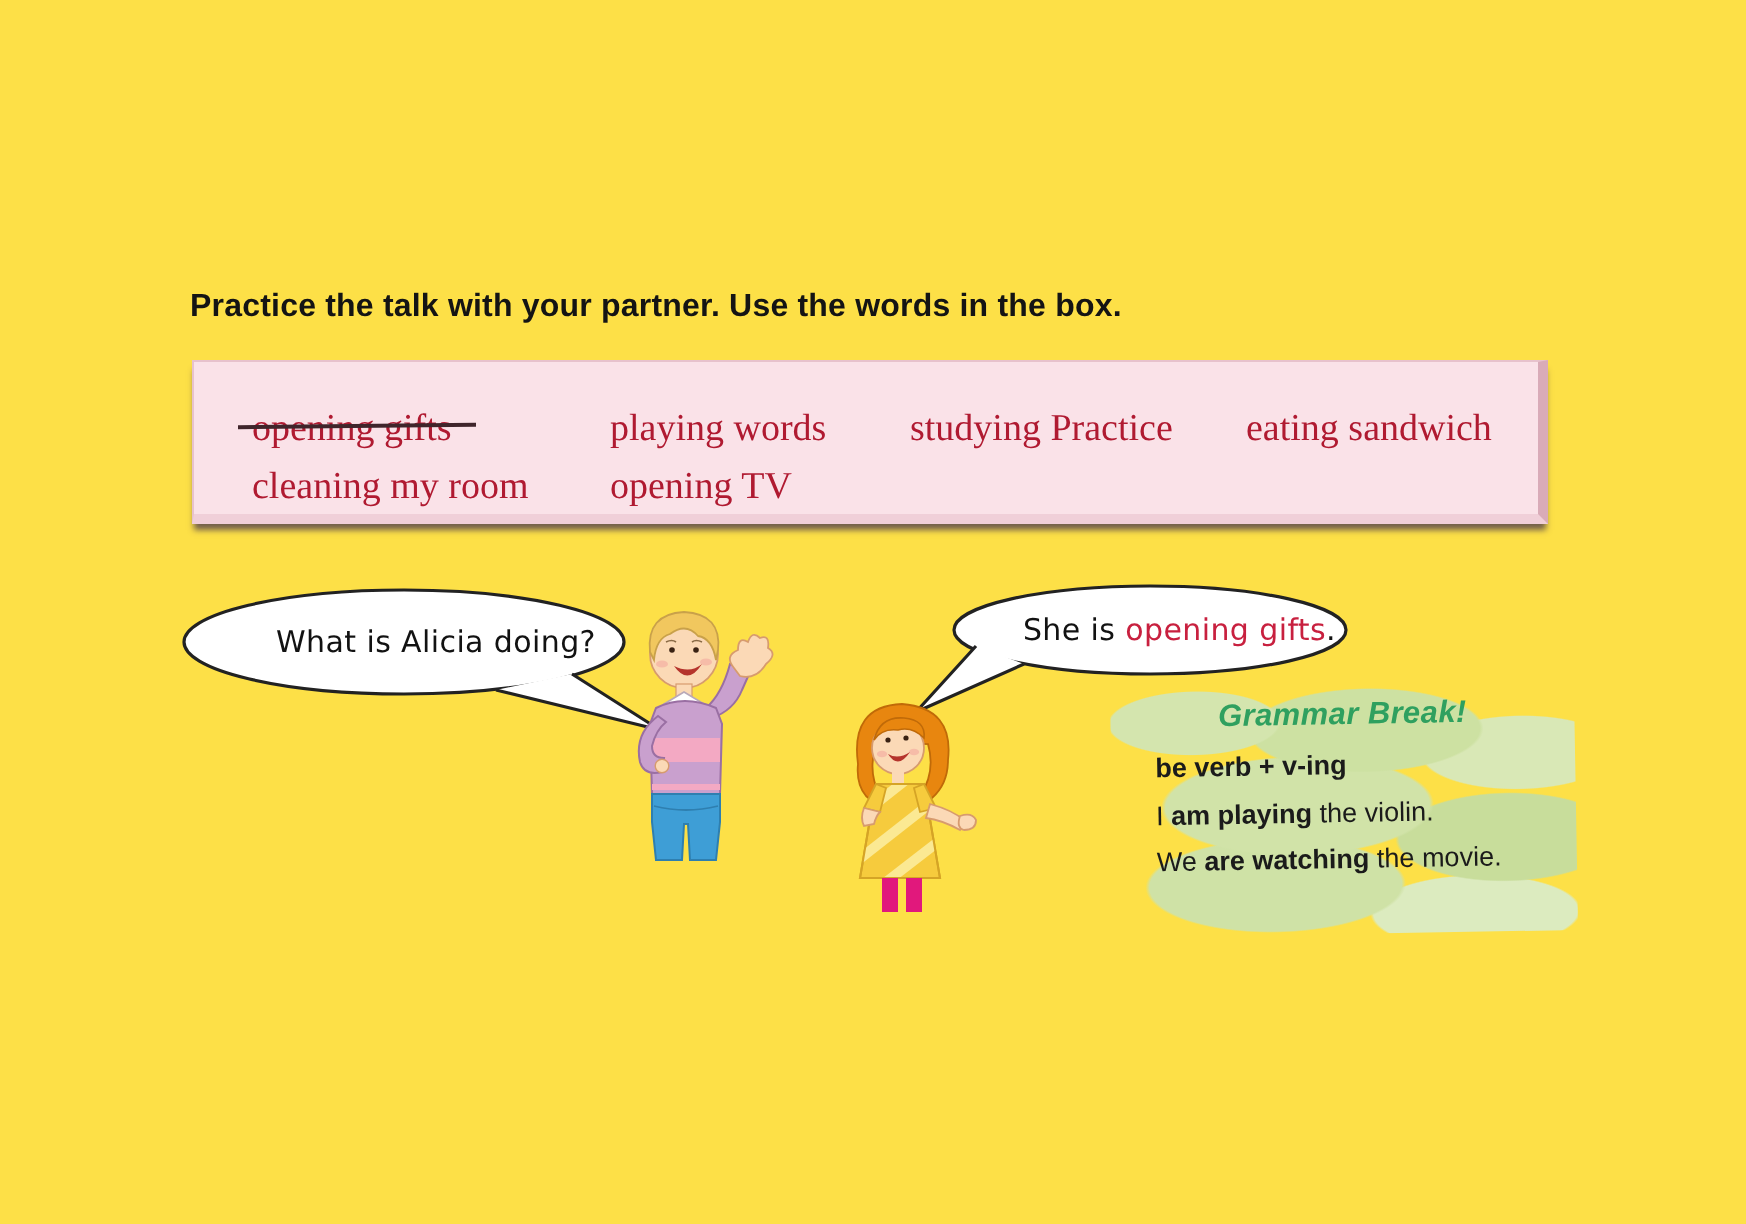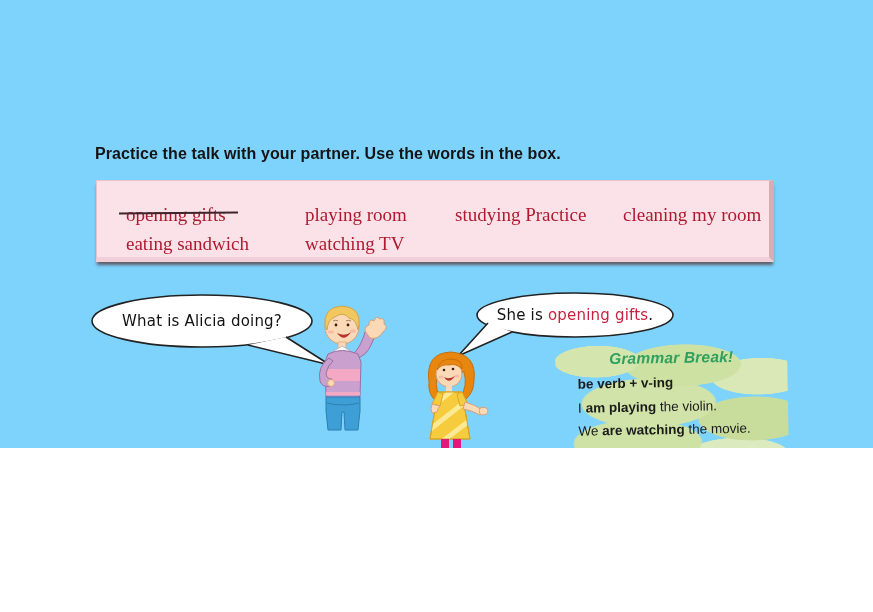--- a/index.html
+++ b/index.html
@@ -1,17 +1,17 @@
 <!DOCTYPE html>
 <html><head>
 <meta charset="utf-8">
 <style>
   html,body{margin:0;padding:0;background:#fff;}
   .stage{
-    position:relative;width:873px;height:448px;background:#7dd3fc;overflow:hidden;
+    position:relative;width:873px;height:612px;background:#fde047;overflow:hidden;
     font-family:"Liberation Sans",sans-serif;
   }
   
   .instruction{
     position:absolute;left:95px;top:145px;
     font-size:16px;font-weight:700;color:#141414;letter-spacing:.1px;
   }
   
   .wordbox{
     position:absolute;left:96px;top:180px;width:678px;height:82px;
@@ -33,22 +33,22 @@
   .strike::after{
     content:"";position:absolute;left:-7px;right:-12px;top:10px;height:2px;
     background:#3f252b;transform:rotate(-.6deg);
   }
   
   .bubble-svg{position:absolute;}
   .bubble-text{
     position:absolute;font-family:"DejaVu Sans",sans-serif;
     font-size:15px;color:#121212;text-align:center;letter-spacing:.2px;white-space:nowrap;
   }
-  .q-text{left:92px;top:312px;width:220px;}
-  .a-text{left:482px;top:306px;width:186px;}
+  .q-text{left:92px;top:312px;width:220px;padding-left:16px;}
+  .a-text{left:482px;top:306px;width:186px;text-align:right;}
   .hl-red{color:#C8203F;}
   
   .grammar{
     position:absolute;left:556px;top:343px;width:232px;height:124px;
     transform:rotate(-1deg);
     background:
       radial-gradient(ellipse 70px 26px at 18% 14%, #d4e5ae 60%, rgba(212,229,174,0) 62%),
       radial-gradient(ellipse 95px 34px at 55% 18%, #cde1a2 60%, rgba(205,225,162,0) 62%),
       radial-gradient(ellipse 80px 30px at 88% 28%, #d9e8b6 60%, rgba(217,232,182,0) 62%),
       radial-gradient(ellipse 110px 40px at 40% 48%, #d1e3a8 60%, rgba(209,227,168,0) 62%),
@@ -72,25 +72,25 @@
 </style>
 </head>
 <body>
 
 <div class="stage">
 
   <div class="instruction">Practice the talk with your partner. Use the words in the box.</div>
 
   <div class="wordbox">
     <div class="word"><span class="strike">opening gifts</span></div>
-    <div class="word">playing room</div>
+    <div class="word">playing words</div>
     <div class="word">studying Practice</div>
+    <div class="word">eating sandwich</div>
     <div class="word">cleaning my room</div>
-    <div class="word">eating sandwich</div>
-    <div class="word">watching TV</div>
+    <div class="word">opening TV</div>
   </div>
 
   <svg class="bubble-svg" style="left:86px;top:290px;" width="252" height="84" viewBox="0 0 252 84">
     <ellipse cx="116" cy="31" rx="110" ry="26" fill="#ffffff" stroke="#222222" stroke-width="1.6"></ellipse>
     <path d="M 200 47 L 244 75 L 162 55" fill="#ffffff" stroke="#222222" stroke-width="1.6" stroke-linejoin="round"></path>
   </svg>
   <div class="bubble-text q-text">What is Alicia doing?</div>
 
   <svg class="bubble-svg" style="left:450px;top:288px;" width="232" height="78" viewBox="0 0 232 78">
     <ellipse cx="125" cy="27" rx="98" ry="22" fill="#ffffff" stroke="#222222" stroke-width="1.6"></ellipse>

